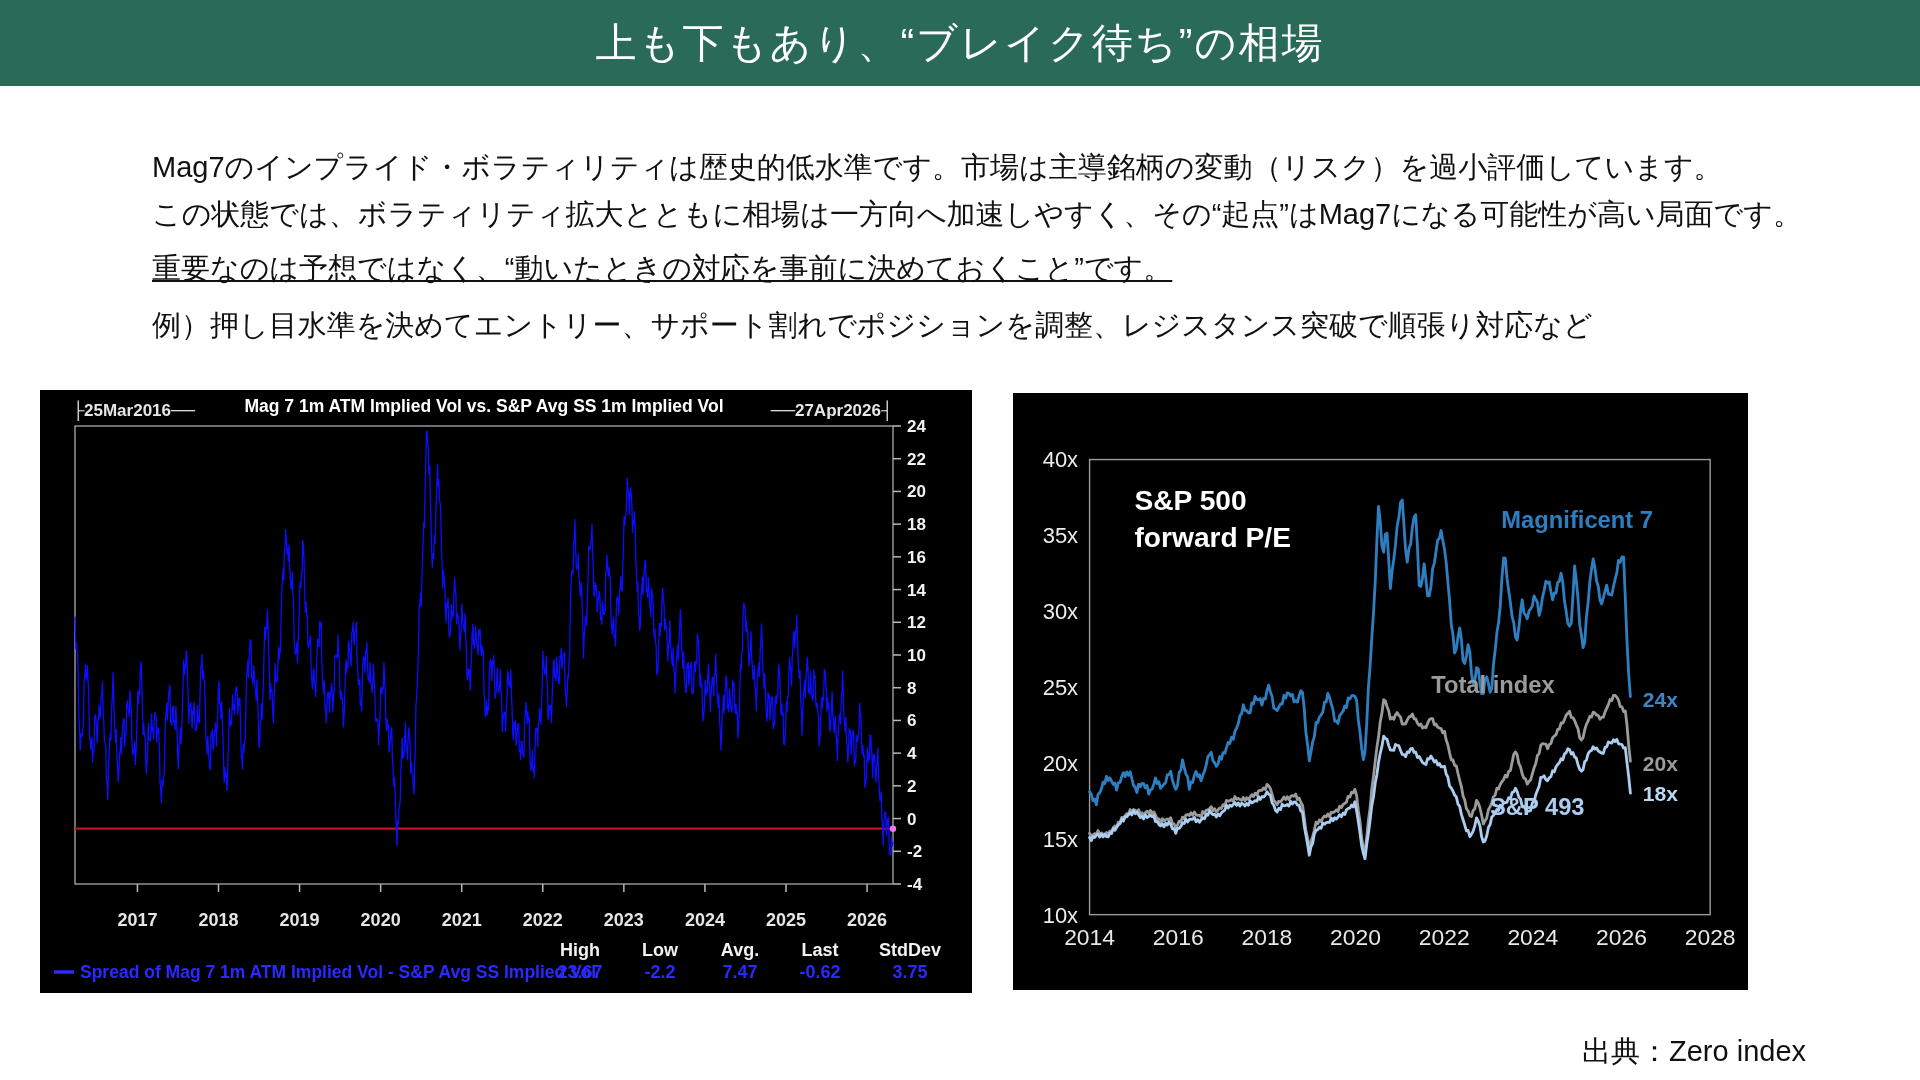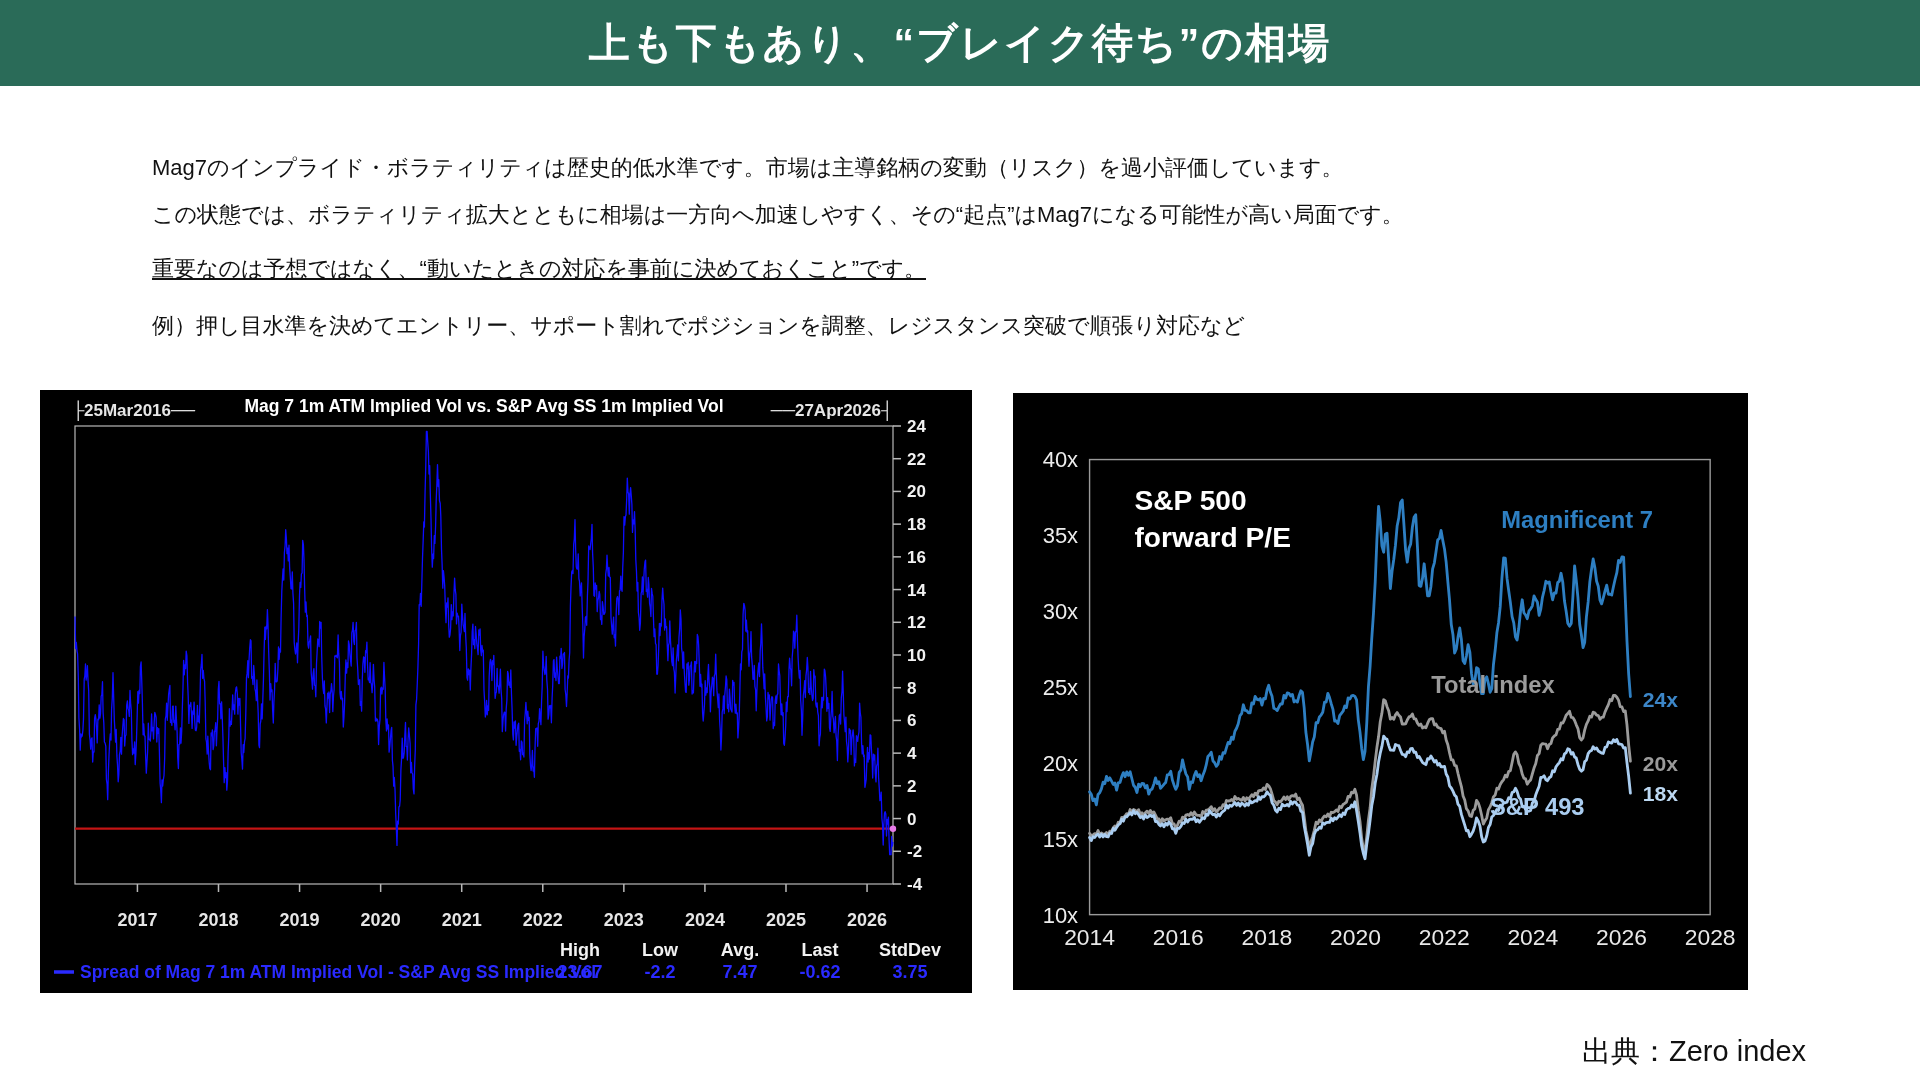--- a/index.html
+++ b/index.html
@@ -1,22 +1,22 @@
 <!DOCTYPE html>
 <html><head>
 <meta charset="utf-8">
 <style>
   html,body{margin:0;padding:0;background:#ffffff;}
   .slide{position:relative;width:1920px;height:1080px;background:#ffffff;overflow:hidden;
          font-family:"Liberation Sans","DejaVu Sans",sans-serif;}
   .header{position:absolute;left:0;top:0;width:1920px;height:86px;background:#2a6b58;
           display:flex;align-items:center;justify-content:center;}
-  .header .title{color:#ffffff;font-size:41px;font-weight:bold;letter-spacing:2px;}
+  .header .title{color:#ffffff;font-size:41px;font-weight:normal;letter-spacing:2px;}
   .body-text{position:absolute;left:152px;top:144px;width:1700px;color:#111111;
-             font-size:22px;line-height:47px;}
+             font-size:29px;line-height:47px;}
   .body-text .line{white-space:nowrap;}
   .body-text .gap1{margin-top:7px;text-decoration:underline;}
   .body-text .gap2{margin-top:10px;}
   .panel{position:absolute;background:#000000;}
   .panel-left{left:40px;top:390px;width:932px;height:603px;}
   .panel-right{left:1013px;top:393px;width:735px;height:597px;}
   .panel svg{display:block;width:100%;height:100%;}
   .source{position:absolute;left:1582px;top:1032px;font-size:29px;color:#111111;}
   svg text{font-family:"Liberation Sans","DejaVu Sans",sans-serif;}
 </style>

